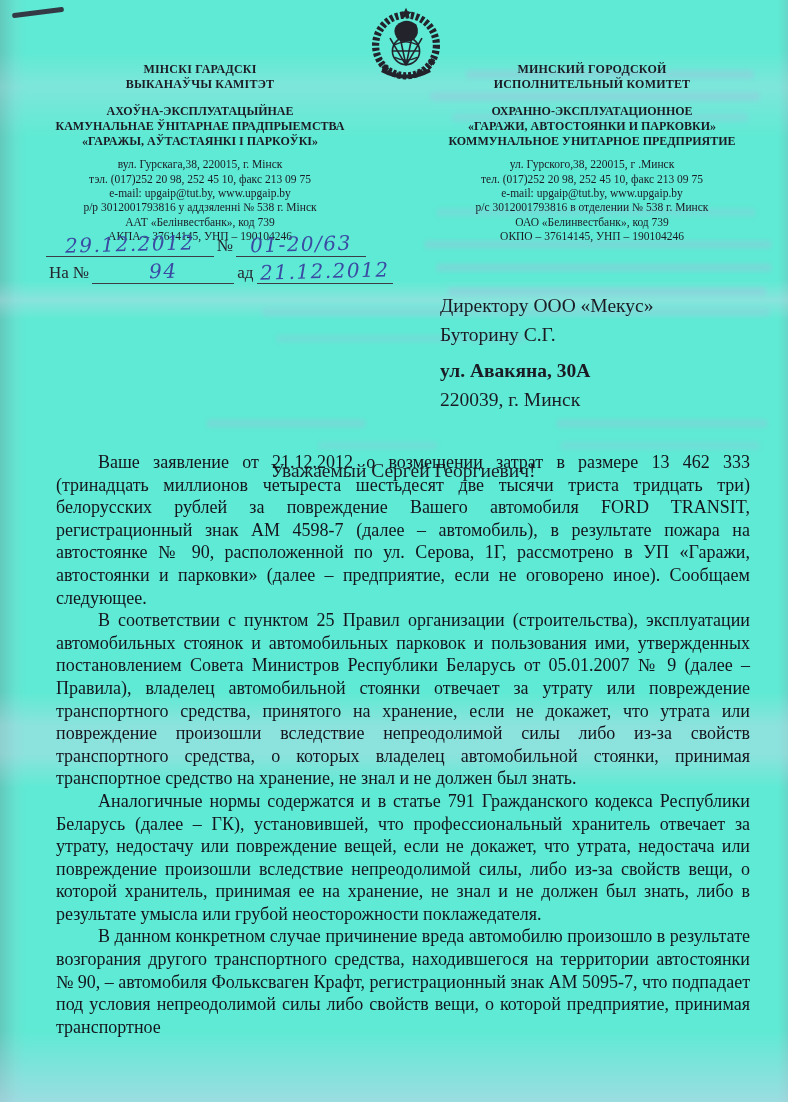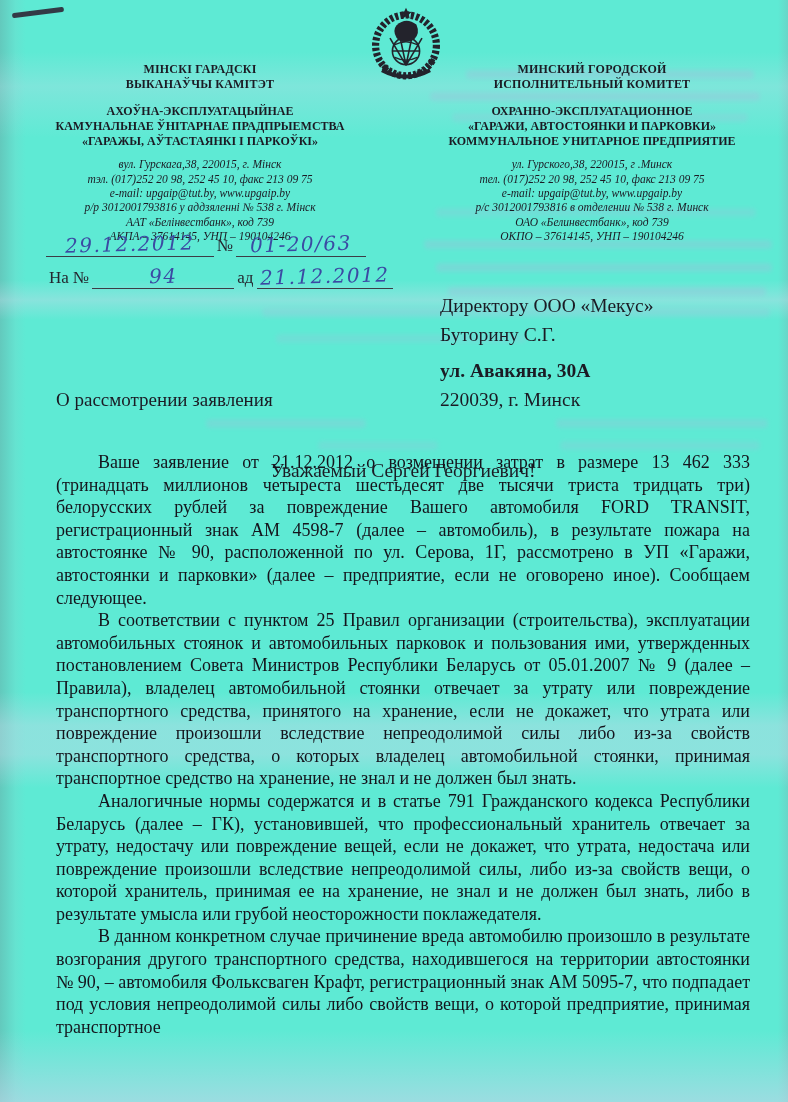--- a/index.html
+++ b/index.html
@@ -40,27 +40,27 @@
   .g13{left:560px;top:441px;width:200px;opacity:.22;}
 
   
   .lh-col{position:absolute;top:62px;text-align:center;line-height:1.22;}
   .lh-left{left:26px;width:348px;}
   .lh-right{left:412px;width:360px;}
   .lh-committee div{font-size:12px;font-weight:bold;letter-spacing:.2px;}
   .lh-org{margin-top:13px;}
   .lh-org div{font-size:12px;font-weight:bold;}
   .lh-addr{margin-top:9px;}
-  .lh-addr div{font-size:11.5px;line-height:1.25;font-style:italic;}
+  .lh-addr div{font-size:11.5px;line-height:1.25;}
   .emblem{position:absolute;left:364px;top:3px;width:84px;height:80px;}
 
   
   .refs{position:absolute;left:46px;top:230px;width:372px;}
   .ref-row{display:flex;align-items:flex-end;}
-  .ref-row + .ref-row{margin-top:5px;}
+  .ref-row + .ref-row{}
   .lbl{font-size:17px;color:#26262f;padding:0 3px 1px 3px;white-space:nowrap;}
   .hw-slot{display:inline-block;border-bottom:1.6px solid #3c3c46;text-align:center;height:26px;}
   .slot-date{width:168px;}
   .slot-num{width:130px;}
   .slot-in-num{width:142px;}
   .slot-in-date{width:136px;}
   .hw{display:inline-block;font-family:"DejaVu Serif", serif;font-style:italic;
     font-size:20px;color:#3b4aa3;letter-spacing:1.5px;transform:rotate(-1.5deg);position:relative;top:2px;white-space:nowrap;}
 
   
@@ -170,21 +170,20 @@
     </div>
   </div>
 
   <div class="recipient">
     <div>Директору ООО «Мекус»</div>
     <div>Буторину С.Г.</div>
     <div class="gap-above">ул. Авакяна, 30А</div>
     <div>220039, г. Минск</div>
   </div>
 
-  <div class="subject">О рассмотрении заявления</div>
   <div class="salutation">Уважаемый Сергей Георгиевич!</div>
 
   <div class="body-text">
     <p>Ваше заявление от 21.12.2012 о возмещении затрат в размере 13 462 333 (тринадцать миллионов четыреста шестьдесят две тысячи триста тридцать три) белорусских рублей за повреждение Вашего автомобиля FORD TRANSIT, регистрационный знак АМ 4598-7 (далее – автомобиль), в результате пожара на автостоянке № 90, расположенной по ул. Серова, 1Г, рассмотрено в УП «Гаражи, автостоянки и парковки» (далее – предприятие, если не оговорено иное). Сообщаем следующее.</p>
     <p>В соответствии с пунктом 25 Правил организации (строительства), эксплуатации автомобильных стоянок и автомобильных парковок и пользования ими, утвержденных постановлением Совета Министров Республики Беларусь от 05.01.2007 № 9 (далее – Правила), владелец автомобильной стоянки отвечает за утрату или повреждение транспортного средства, принятого на хранение, если не докажет, что утрата или повреждение произошли вследствие непреодолимой силы либо из-за свойств транспортного средства, о которых владелец автомобильной стоянки, принимая транспортное средство на хранение, не знал и не должен был знать.</p>
     <p>Аналогичные нормы содержатся и в статье 791 Гражданского кодекса Республики Беларусь (далее – ГК), установившей, что профессиональный хранитель отвечает за утрату, недостачу или повреждение вещей, если не докажет, что утрата, недостача или повреждение произошли вследствие непреодолимой силы, либо из-за свойств вещи, о которой хранитель, принимая ее на хранение, не знал и не должен был знать, либо в результате умысла или грубой неосторожности поклажедателя.</p>
     <p>В данном конкретном случае причинение вреда автомобилю произошло в результате возгорания другого транспортного средства, находившегося на территории автостоянки № 90, – автомобиля Фольксваген Крафт, регистрационный знак АМ 5095-7, что подпадает под условия непреодолимой силы либо свойств вещи, о которой предприятие, принимая транспортное</p>
   </div>
 
 </div>

